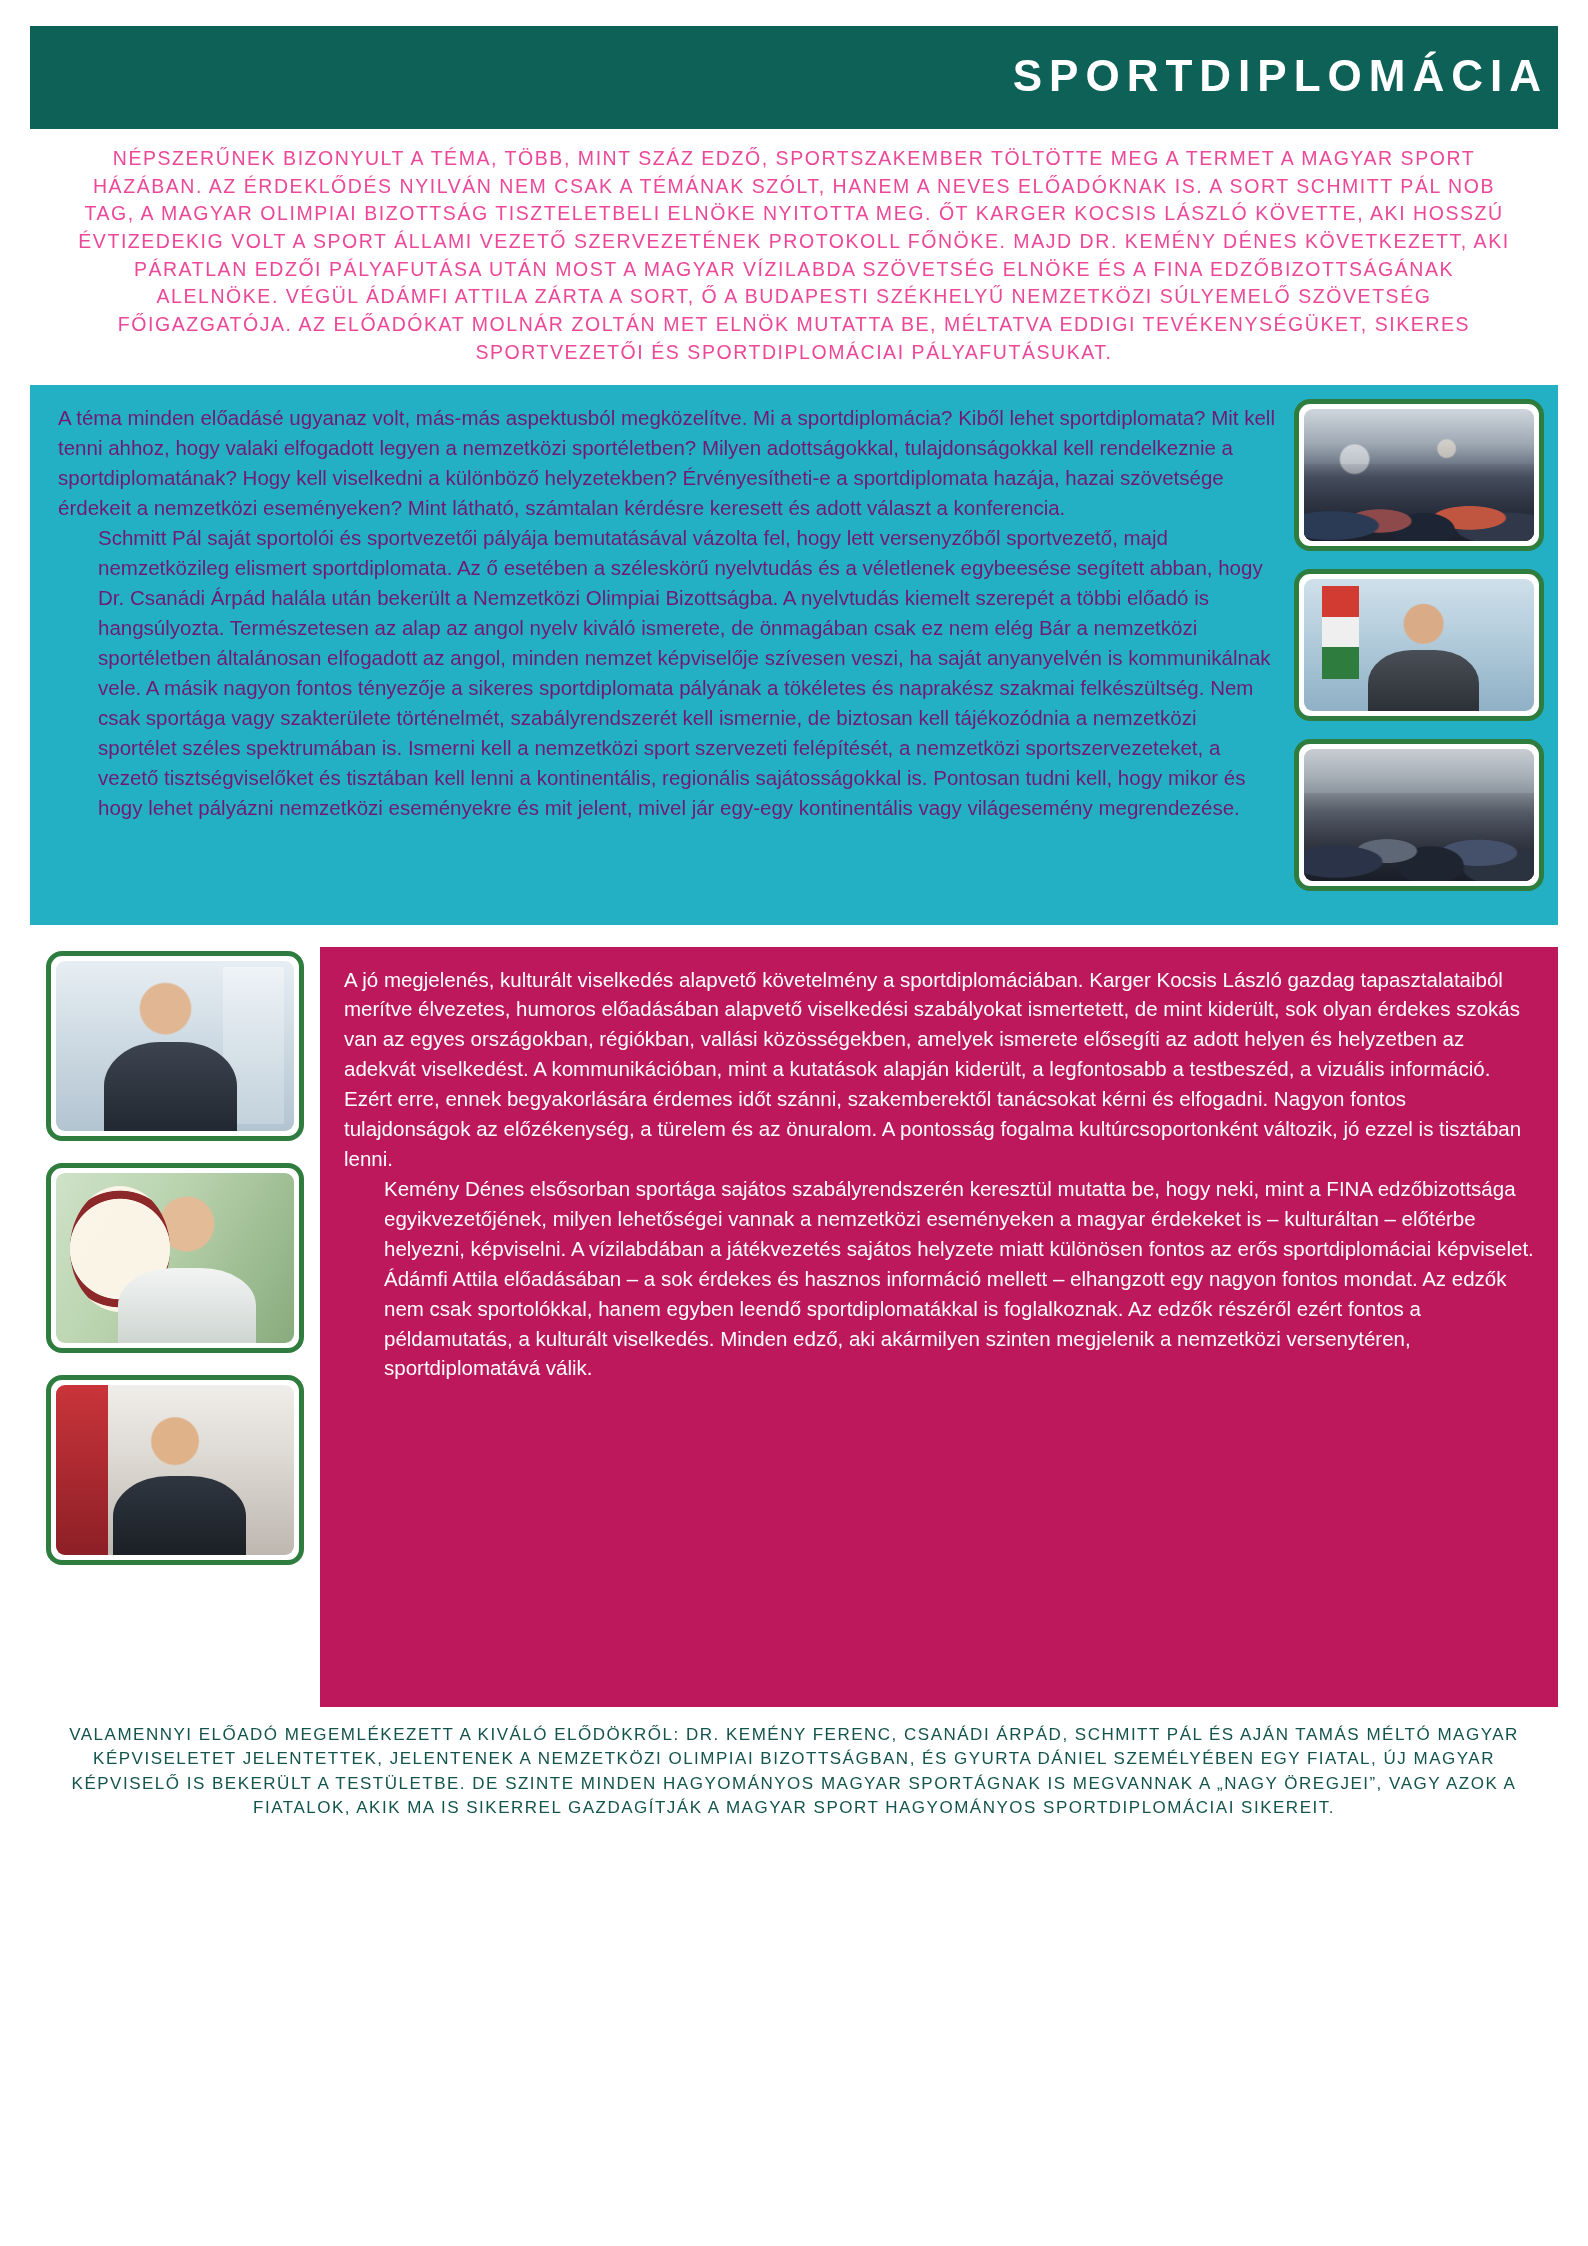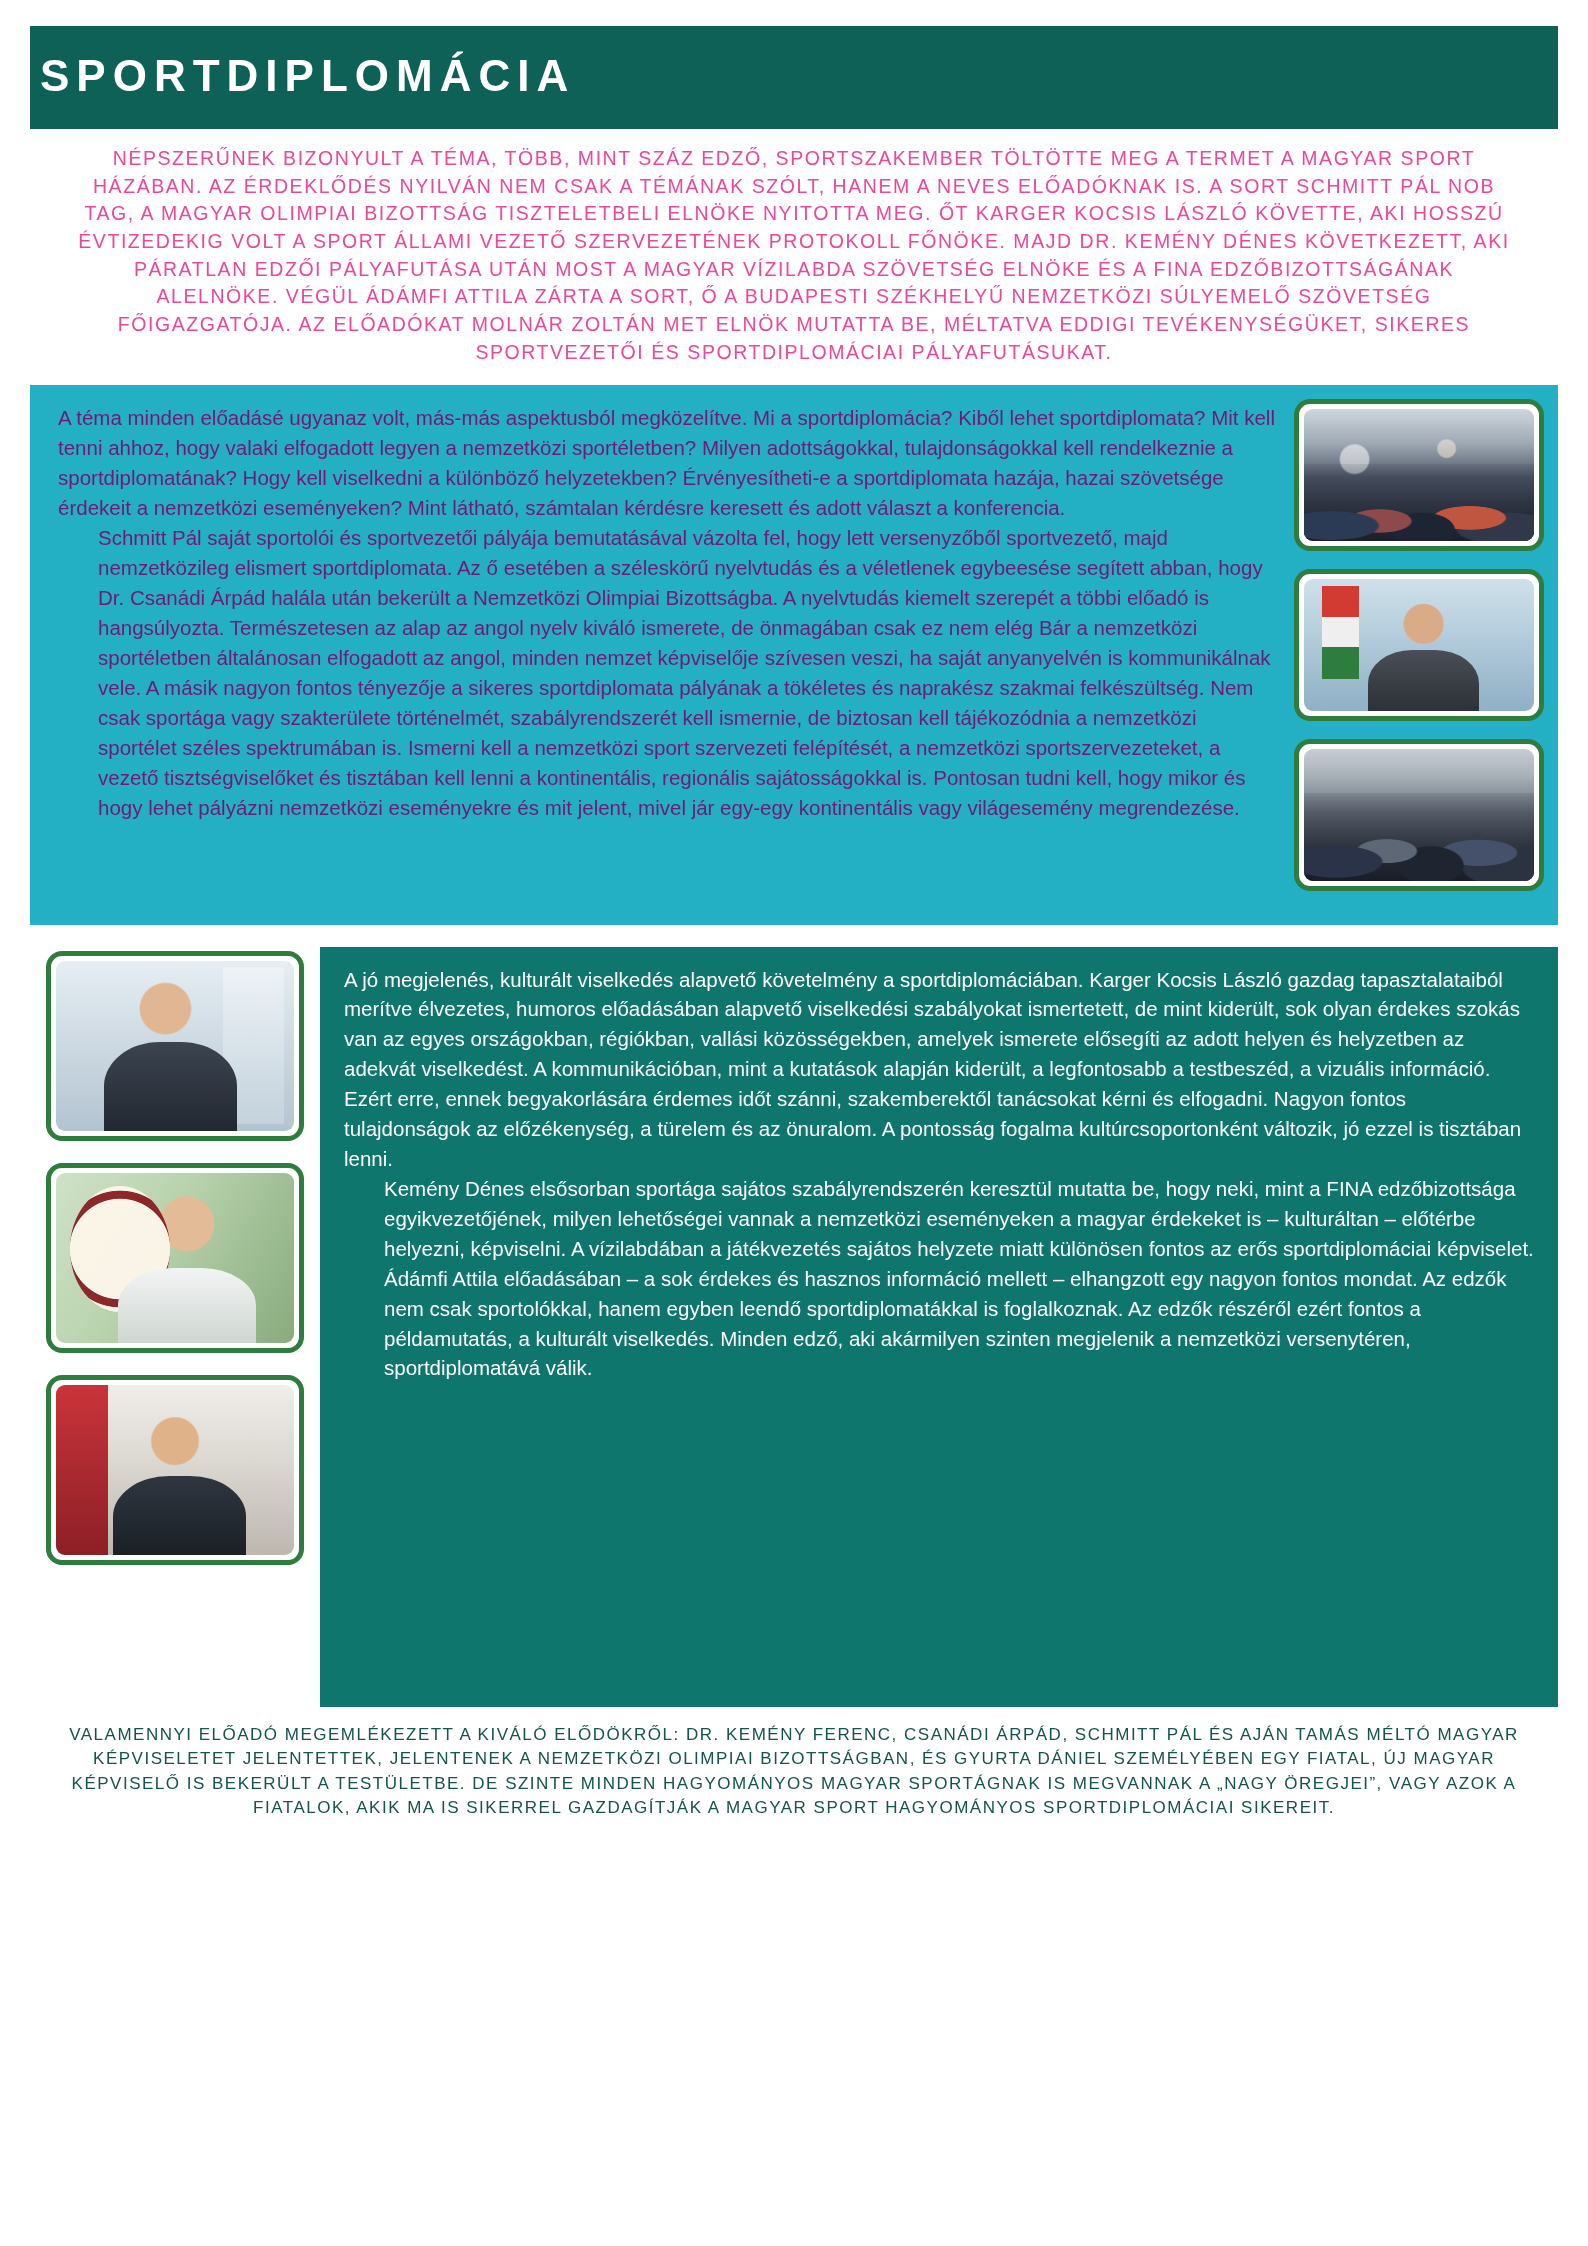--- a/index.html
+++ b/index.html
@@ -22,21 +22,21 @@
     box-sizing: border-box;
     padding: 26px 30px 0 30px;
   }
 
   
   .header-band {
     background: #0d6157;
     width: 100%;
     padding: 22px 10px 26px 10px;
     box-sizing: border-box;
-    text-align: left;
+    text-align: right;
   }
   .header-band .title-line {
     color: #ffffff;
     font-size: 44px;
     letter-spacing: 7px;
     font-weight: bold;
     line-height: 1.25;
     white-space: nowrap;
   }
   .header-band .title-line.second {
@@ -113,21 +113,21 @@
     width: 290px;
     flex: 0 0 290px;
     display: flex;
     flex-direction: column;
     align-items: center;
     padding-top: 4px;
   }
   .photo-frame.green-pic { width: 258px; height: 190px; margin-bottom: 22px; }
   .section-green {
     flex: 1 1 auto;
-    background: #0f766e;
+    background: #be185d;
     color: #ffffff;
     font-size: 20.5px;
     line-height: 1.46;
     padding: 18px 24px 18px 24px;
     box-sizing: border-box;
     min-height: 760px;
   }
 
   
   .footer {

